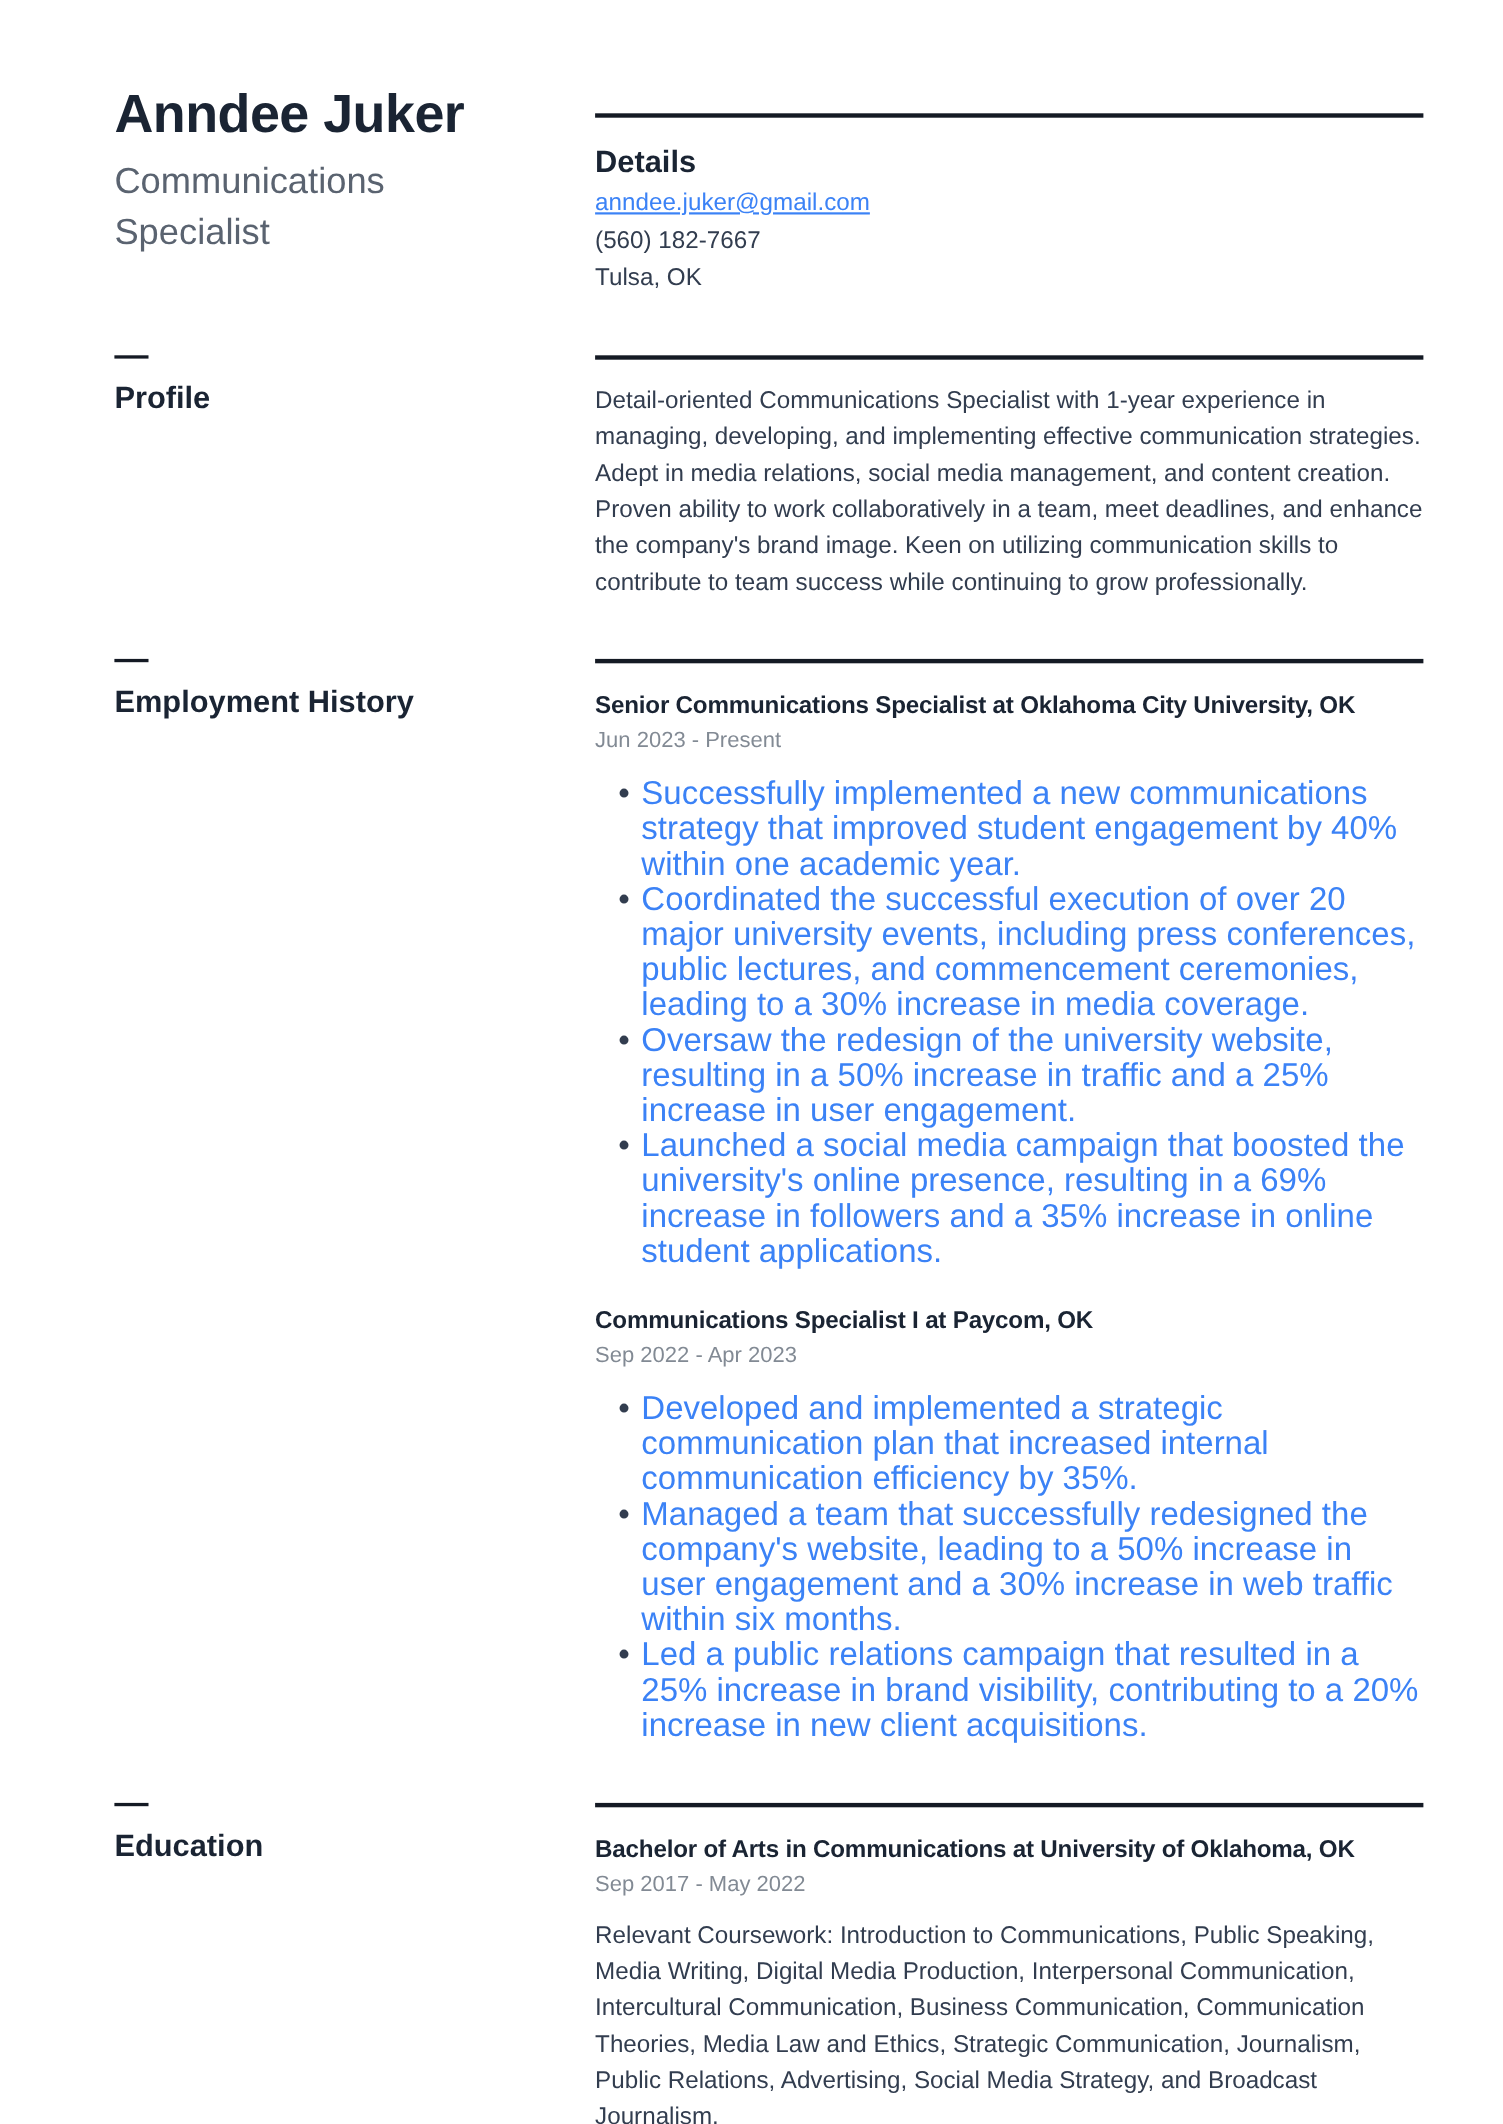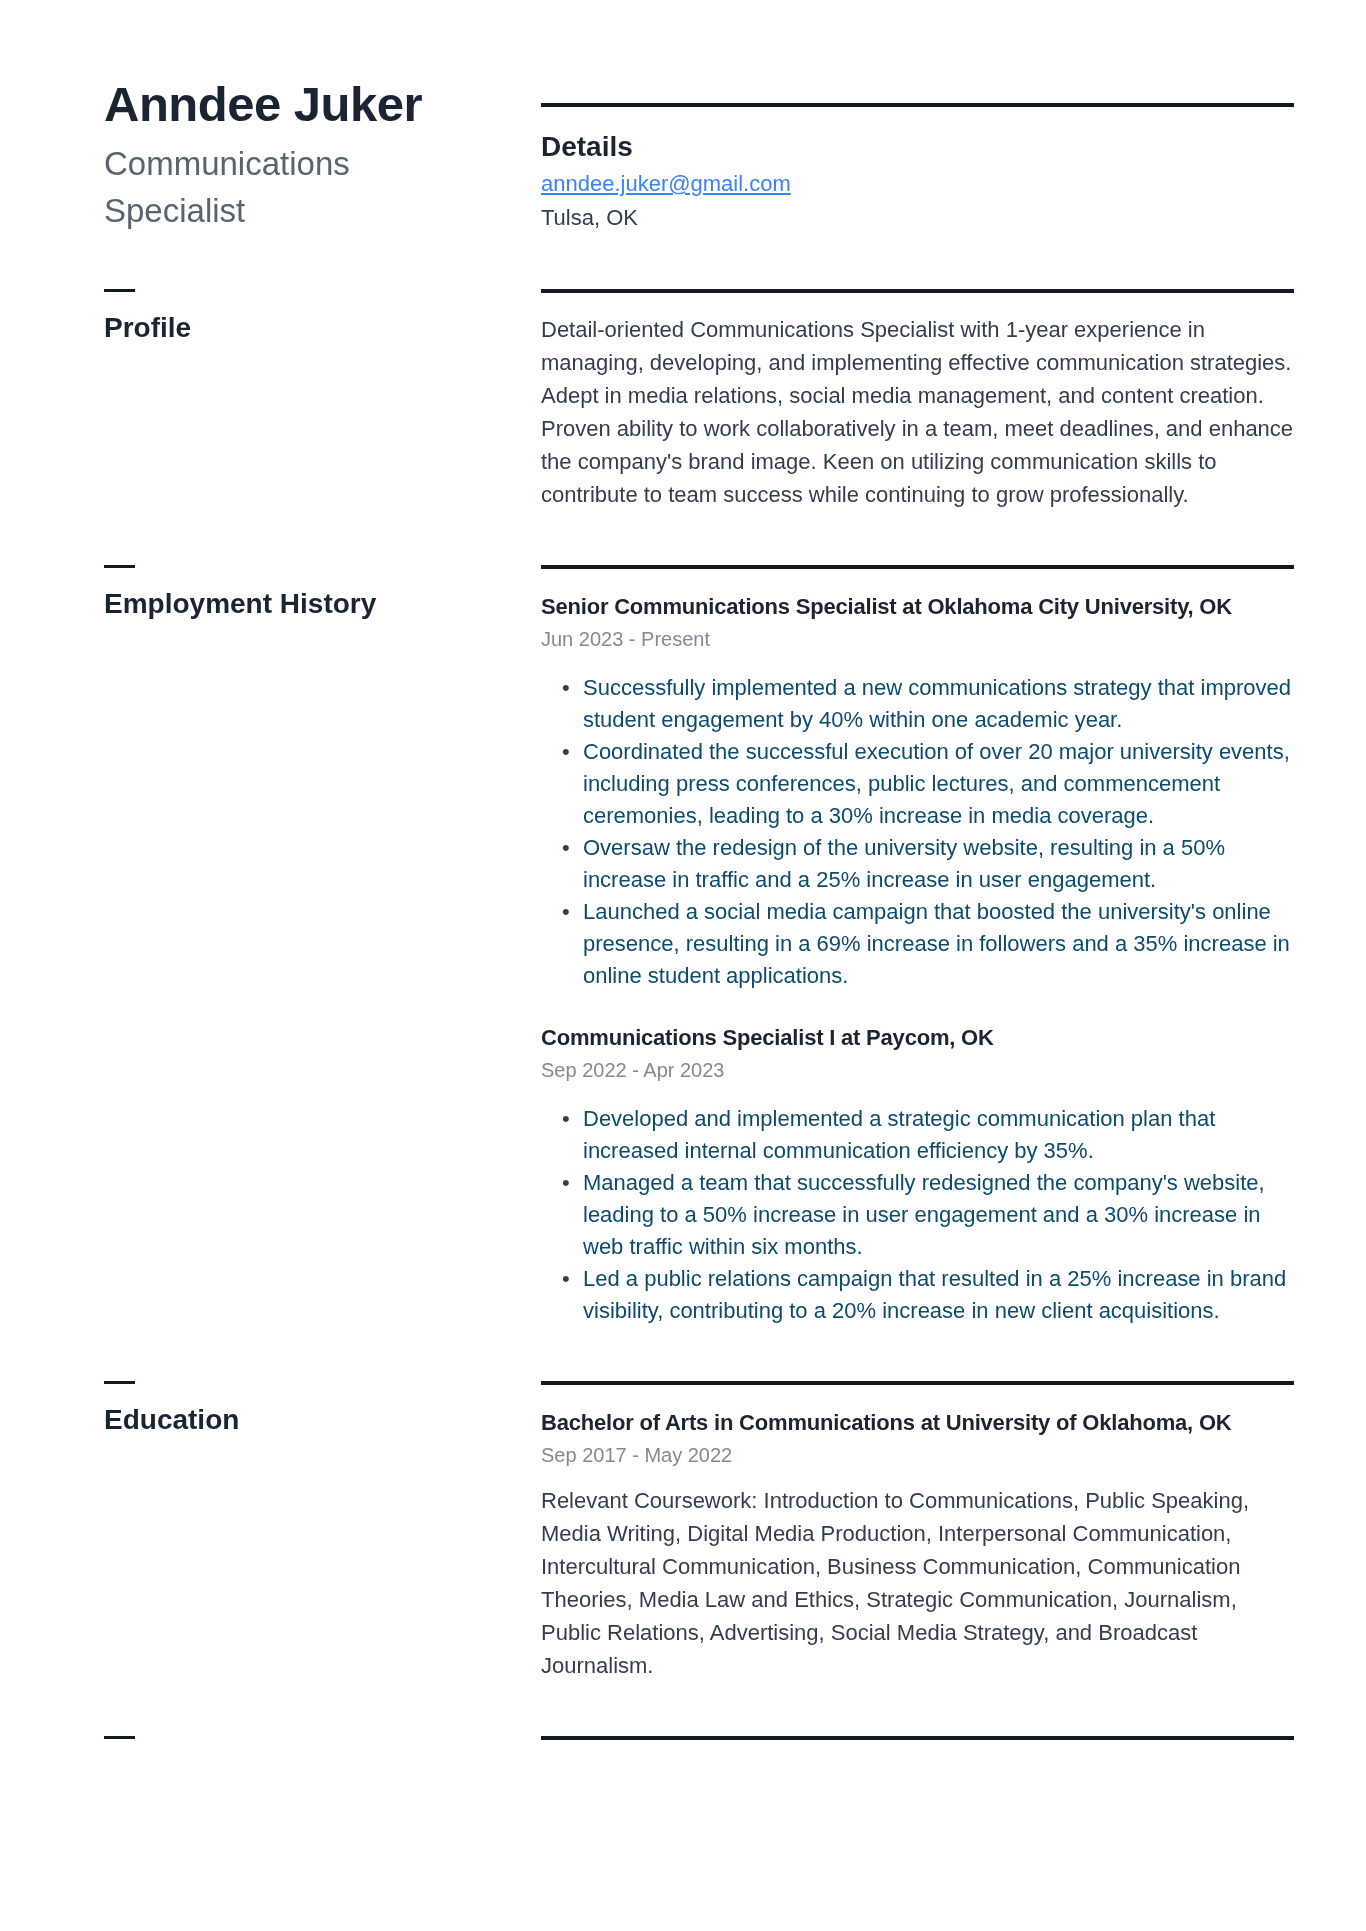--- a/index.html
+++ b/index.html
@@ -83,23 +83,23 @@
   }
   .job-title--wrap { max-width: 705px; }
   .date-range { font-size: 20px; line-height: 30px; color: #828a94; }
   .bullet-list {
     margin: 18px 0 0 0;
     padding: 0 0 0 42px;
     list-style: none;
   }
   .bullet-list li {
     position: relative;
-    font-size: 22px;
+    font-size: 30px;
     line-height: 32px;
-    color: #0c4a6e;
+    color: #3b82f6;
   }
   .bullet-list li::before {
     content: "\2022";
     position: absolute;
     left: -21px;
     top: 0;
     color: #323d4f;
   }
 </style>
 </head>
@@ -109,20 +109,21 @@
 
   <div class="row">
     <div>
       <h1 class="name">Anndee Juker</h1>
       <div class="job-subtitle">Communications Specialist</div>
     </div>
     <div class="details-block">
       <div class="rule"></div>
       <h2 class="sub-heading">Details</h2>
       <div class="contact-line"><a class="email-link" href="#">anndee.juker@gmail.com</a></div>
+      <div class="contact-line">(560) 182-7667</div>
       <div class="contact-line">Tulsa, OK</div>
     </div>
   </div>
 
   <div class="row section">
     <div>
       <div class="dash"></div>
       <h2 class="side-heading">Profile</h2>
     </div>
     <div>

